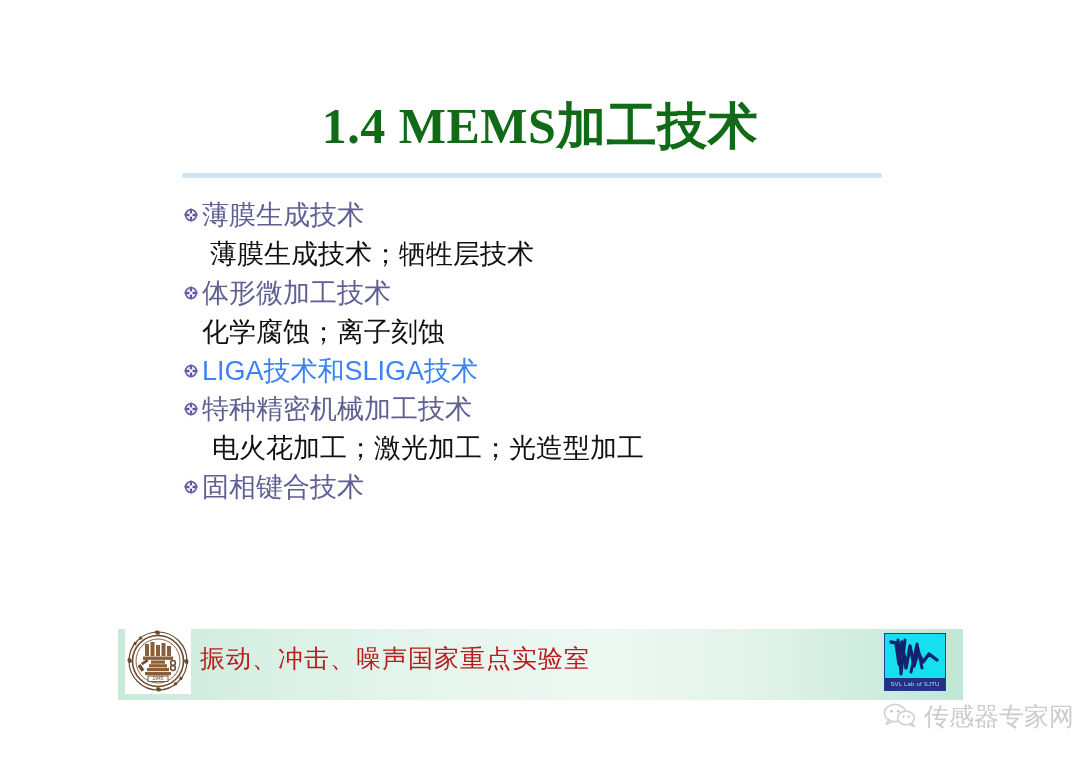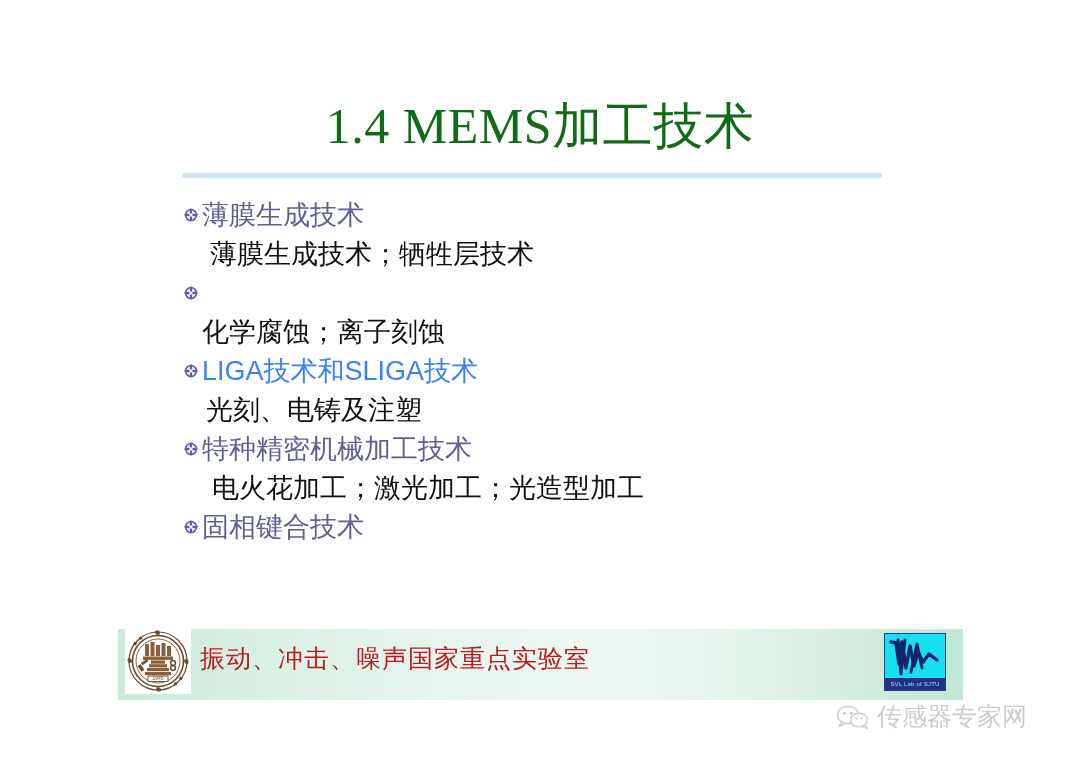--- a/index.html
+++ b/index.html
@@ -27,21 +27,21 @@
   
   .title-block {
     position: absolute;
     left: 0;
     top: 96px;
     width: 1080px;
     text-align: center;
   }
   .slide-title {
     font-family: "Liberation Serif", "DejaVu Serif", serif;
-    font-weight: normal;
+    font-weight: bold;
     font-size: 50px;
     line-height: 60px;
     color: #116b16;
     letter-spacing: 0.5px;
     white-space: nowrap;
   }
   .title-rule {
     position: absolute;
     left: 182px;
     top: 173px;
@@ -171,24 +171,24 @@
     line-height: 12px;
     text-align: center;
     letter-spacing: 0.2px;
     overflow: hidden;
     white-space: nowrap;
   }
 
   
   .watermark {
     position: absolute;
-    left: 836px;
+    left: 883px;
     top: 702px;
     display: flex;
-    align-items: center;
+    align-items: flex-start;
     gap: 7px;
     opacity: 0.95;
   }
   .watermark svg { display: block; }
   .watermark-text {
     font-family: "Liberation Serif", "DejaVu Serif", serif;
     font-size: 25px;
     line-height: 30px;
     color: #c9c9c9;
     white-space: nowrap;
@@ -223,36 +223,36 @@
     <div class="bullet-row">
       <span class="bullet-icon">
         <svg width="18" height="18" viewBox="0 0 18 18">
           <circle cx="9" cy="9" r="5.4" fill="none" stroke="#6a5fae" stroke-width="1.8"></circle>
           <path d="M9 1.2 L10.4 6.6 L9 8 L7.6 6.6 Z" fill="#5f55a8"></path>
           <path d="M9 16.8 L10.4 11.4 L9 10 L7.6 11.4 Z" fill="#5f55a8"></path>
           <path d="M1.2 9 L6.6 10.4 L8 9 L6.6 7.6 Z" fill="#5f55a8"></path>
           <path d="M16.8 9 L11.4 10.4 L10 9 L11.4 7.6 Z" fill="#5f55a8"></path>
         </svg>
       </span>
+      <span class="bullet-text">体形微加工技术</span>
     </div>
     <div class="sub-line sub-ind-2">化学腐蚀；离子刻蚀</div>
 
     <div class="bullet-row">
       <span class="bullet-icon">
         <svg width="18" height="18" viewBox="0 0 18 18">
           <circle cx="9" cy="9" r="5.4" fill="none" stroke="#6a5fae" stroke-width="1.8"></circle>
           <path d="M9 1.2 L10.4 6.6 L9 8 L7.6 6.6 Z" fill="#5f55a8"></path>
           <path d="M9 16.8 L10.4 11.4 L9 10 L7.6 11.4 Z" fill="#5f55a8"></path>
           <path d="M1.2 9 L6.6 10.4 L8 9 L6.6 7.6 Z" fill="#5f55a8"></path>
           <path d="M16.8 9 L11.4 10.4 L10 9 L11.4 7.6 Z" fill="#5f55a8"></path>
         </svg>
       </span>
       <span class="bullet-text latin">LIGA技术和SLIGA技术</span>
     </div>
-    <div class="sub-line sub-ind-3">光刻、电铸及注塑</div>
 
     <div class="bullet-row">
       <span class="bullet-icon">
         <svg width="18" height="18" viewBox="0 0 18 18">
           <circle cx="9" cy="9" r="5.4" fill="none" stroke="#6a5fae" stroke-width="1.8"></circle>
           <path d="M9 1.2 L10.4 6.6 L9 8 L7.6 6.6 Z" fill="#5f55a8"></path>
           <path d="M9 16.8 L10.4 11.4 L9 10 L7.6 11.4 Z" fill="#5f55a8"></path>
           <path d="M1.2 9 L6.6 10.4 L8 9 L6.6 7.6 Z" fill="#5f55a8"></path>
           <path d="M16.8 9 L11.4 10.4 L10 9 L11.4 7.6 Z" fill="#5f55a8"></path>
         </svg>

